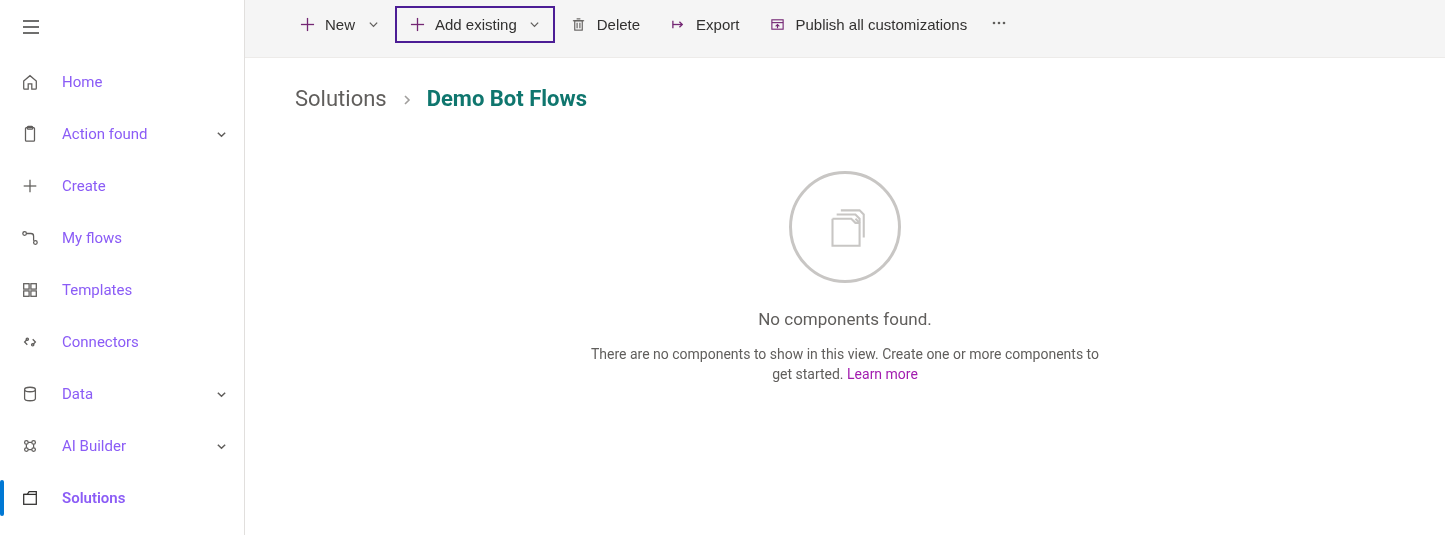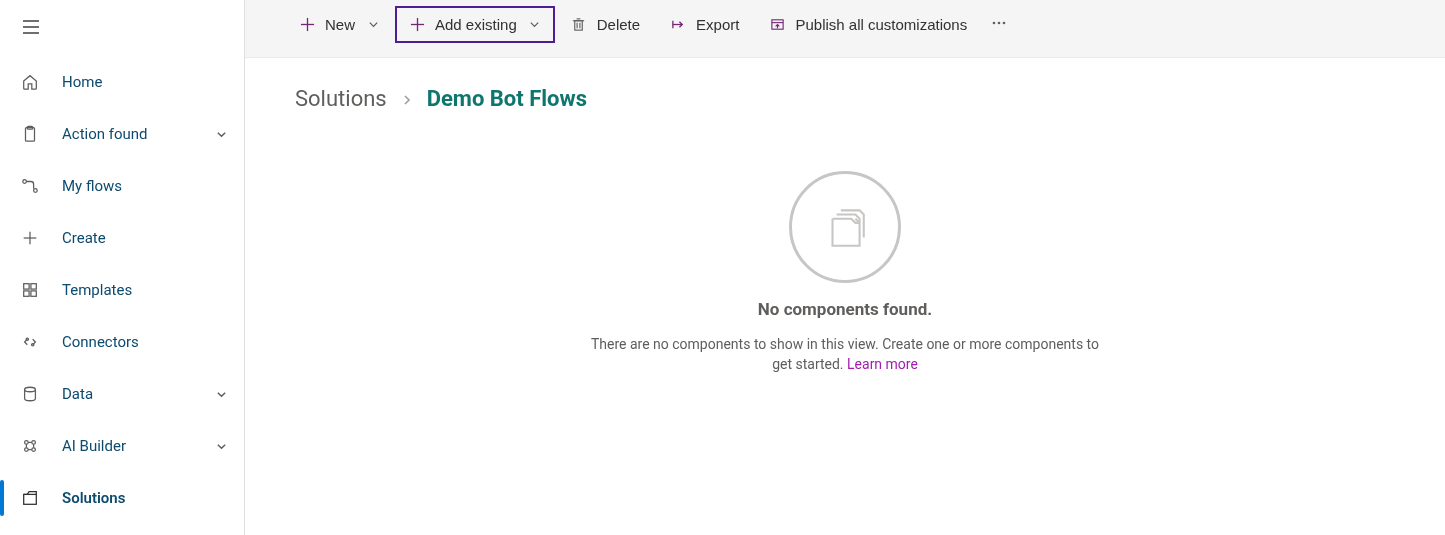--- a/index.html
+++ b/index.html
@@ -52,21 +52,21 @@
     background: #0078d4;
     border-radius: 2px;
   }
   .nav-icon {
     width: 20px; height: 20px;
     display: flex; align-items: center; justify-content: center;
     margin-right: 22px;
     color: #605e5c;
   }
   .nav-item.selected .nav-icon { color: #323130; }
-  .nav-label { flex: 1; font-size: 15px; color: #0c4a6e; }
+  .nav-label { flex: 1; font-size: 15px; color: #8b5cf6; }
   .nav-chevron {
     width: 14px; height: 14px;
     display: flex; align-items: center; justify-content: center;
     color: #605e5c;
   }
 
   
   .main {
     flex: 1;
     display: flex;
@@ -135,23 +135,23 @@
     width: 100%;
   }
   .empty-circle {
     width: 112px; height: 112px;
     border: 3px solid #c8c6c4;
     border-radius: 50%;
     display: flex; align-items: center; justify-content: center;
     color: #c8c6c4;
   }
   .empty-title {
-    margin-top: 16px;
+    margin-top: 26px;
     font-size: 17px;
-    font-weight: 700;
+    font-weight: 400;
     color: #605e5c;
   }
   .empty-sub {
     margin-top: 16px;
     font-size: 14px;
     color: #605e5c;
     text-align: center;
     max-width: 520px;
     line-height: 1.4;
   }
@@ -189,35 +189,35 @@
         <span class="nav-label">Action found</span>
         <span class="nav-chevron">
           <svg viewBox="0 0 12 12" width="11" height="11" fill="none" stroke="currentColor" stroke-width="1.6">
             <polyline points="2,4 6,8 10,4"></polyline>
           </svg>
         </span>
       </div>
       <div class="nav-item">
         <span class="nav-icon">
           <svg viewBox="0 0 20 20" width="18" height="18" fill="none" stroke="currentColor" stroke-width="1.4">
+            <line x1="10" y1="3" x2="10" y2="17"></line>
+            <line x1="3" y1="10" x2="17" y2="10"></line>
+          </svg>
+        </span>
+        <span class="nav-label">Create</span>
+      </div>
+      <div class="nav-item">
+        <span class="nav-icon">
+          <svg viewBox="0 0 20 20" width="18" height="18" fill="none" stroke="currentColor" stroke-width="1.4">
             <circle cx="4" cy="5" r="2"></circle>
             <circle cx="16" cy="15" r="2"></circle>
             <path d="M6 5h5a3 3 0 0 1 3 3v5"></path>
           </svg>
         </span>
         <span class="nav-label">My flows</span>
-      </div>
-      <div class="nav-item">
-        <span class="nav-icon">
-          <svg viewBox="0 0 20 20" width="18" height="18" fill="none" stroke="currentColor" stroke-width="1.4">
-            <line x1="10" y1="3" x2="10" y2="17"></line>
-            <line x1="3" y1="10" x2="17" y2="10"></line>
-          </svg>
-        </span>
-        <span class="nav-label">Create</span>
       </div>
       <div class="nav-item">
         <span class="nav-icon">
           <svg viewBox="0 0 20 20" width="18" height="18" fill="none" stroke="currentColor" stroke-width="1.4">
             <rect x="3" y="3" width="6" height="6"></rect>
             <rect x="11" y="3" width="6" height="6"></rect>
             <rect x="3" y="11" width="6" height="6"></rect>
             <rect x="11" y="11" width="6" height="6"></rect>
           </svg>
         </span>

